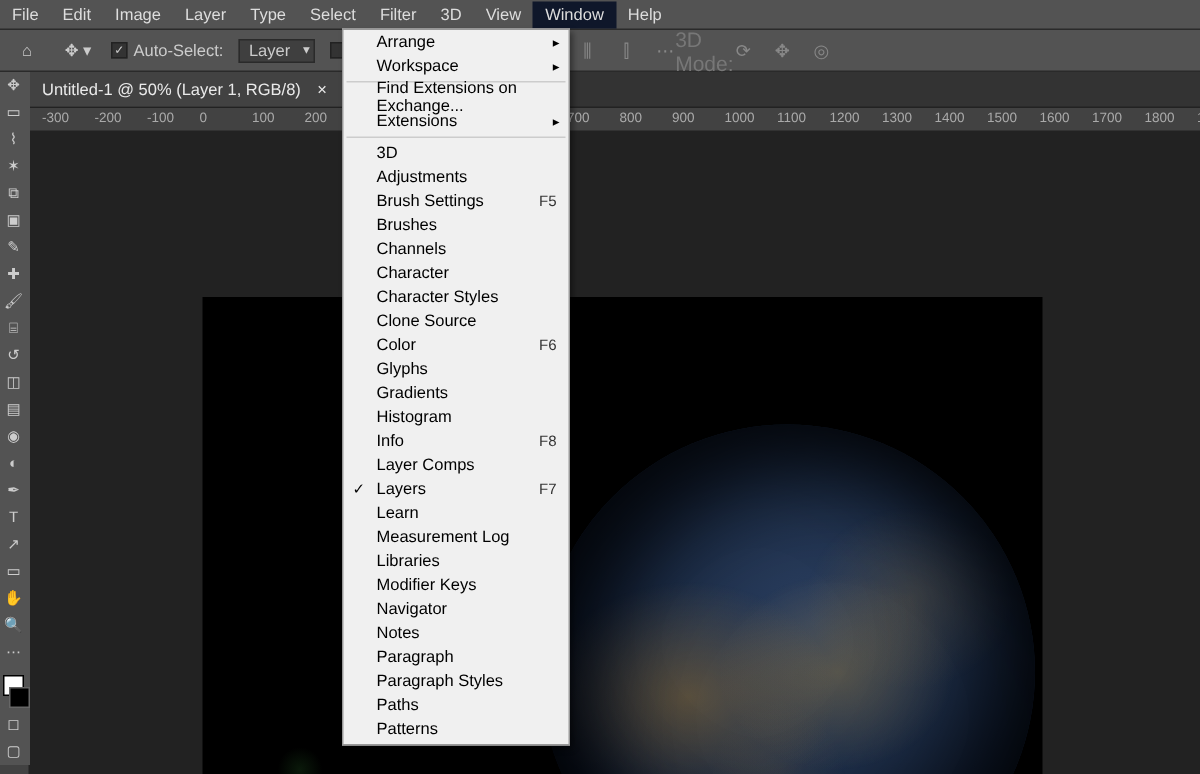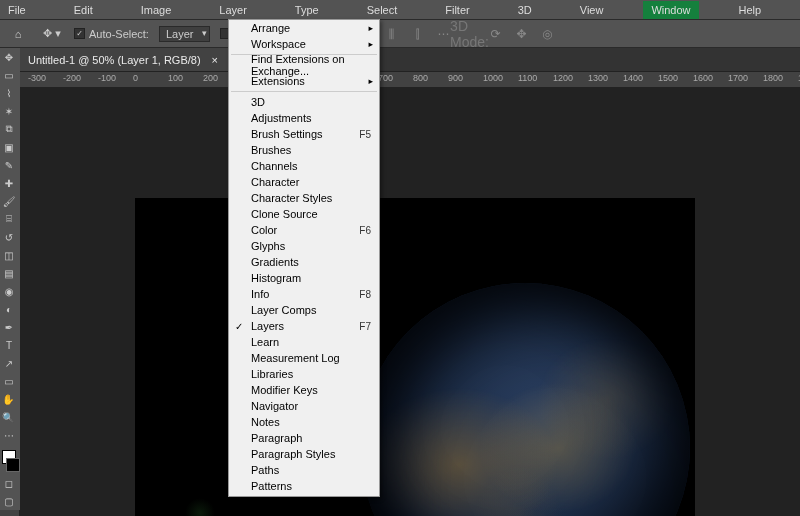--- a/index.html
+++ b/index.html
@@ -1,19 +1,19 @@
 <!DOCTYPE html>
 <html><head>
 <meta charset="utf-8">
 <style>
 * { margin: 0; padding: 0; box-sizing: border-box; user-select: none; }
 body { font-family: Tahoma, Arial, sans-serif; font-size: 11px; background: #535353; color: #ccc; width: 800px; height: 516px; overflow: hidden; position: relative; }
-.menubar { background: #535353; height: 20px; display: flex; align-items: center; border-bottom: 1px solid #2a2a2a; gap: 32px; }
+.menubar { background: #535353; height: 20px; display: flex; align-items: center; border-bottom: 1px solid #2a2a2a; }
 .menubar span { padding: 3px 8px; cursor: default; color: #ddd; }
-.menubar span.active { background: #15803d; }
+.menubar span.active { background: #0f172a; }
 .options-bar { background: #535353; height: 28px; display: flex; align-items: center; gap: 10px; padding: 0 6px; border-bottom: 1px solid #2a2a2a; font-size: 11px; }
 .tool-icon { width: 24px; height: 24px; display: inline-flex; align-items: center; justify-content: center; }
 .checkbox { display: inline-flex; align-items: center; gap: 4px; }
 .checkbox .box { width: 11px; height: 11px; background: #333; border: 1px solid #222; display: flex; align-items: center; justify-content: center; font-size: 8px; color: #ccc; }
 .select { background: #3f3f3f; padding: 1px 16px 1px 6px; border: 1px solid #2a2a2a; position: relative; }
 .select::after { content: '▾'; position: absolute; right: 3px; font-size: 9px; }
 .doc-tab { background: #424242; padding: 5px 14px 5px 10px; font-size: 11px; color: #eaeaea; display: inline-flex; align-items: center; gap: 11px; max-width: 220px; }
 .tabrow { height: 24px; background: #333; border-bottom: 1px solid #222; display: flex; padding-left: 18px; }
 .ruler-h { position: absolute; top: 72px; left: 20px; right: 0; height: 16px; background: #424242; border-bottom: 1px solid #222; display: flex; overflow: hidden; }
 .ruler-h span { position: absolute; font-size: 9px; color: #aaa; top: 1px; }

